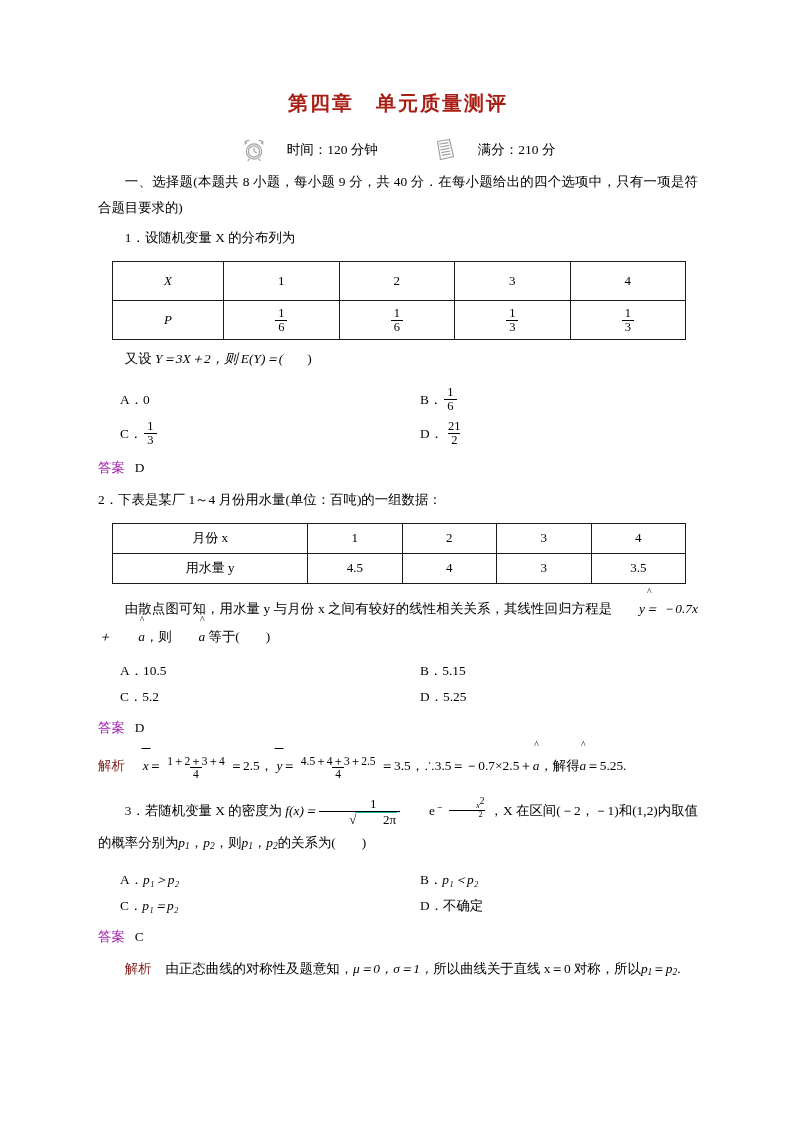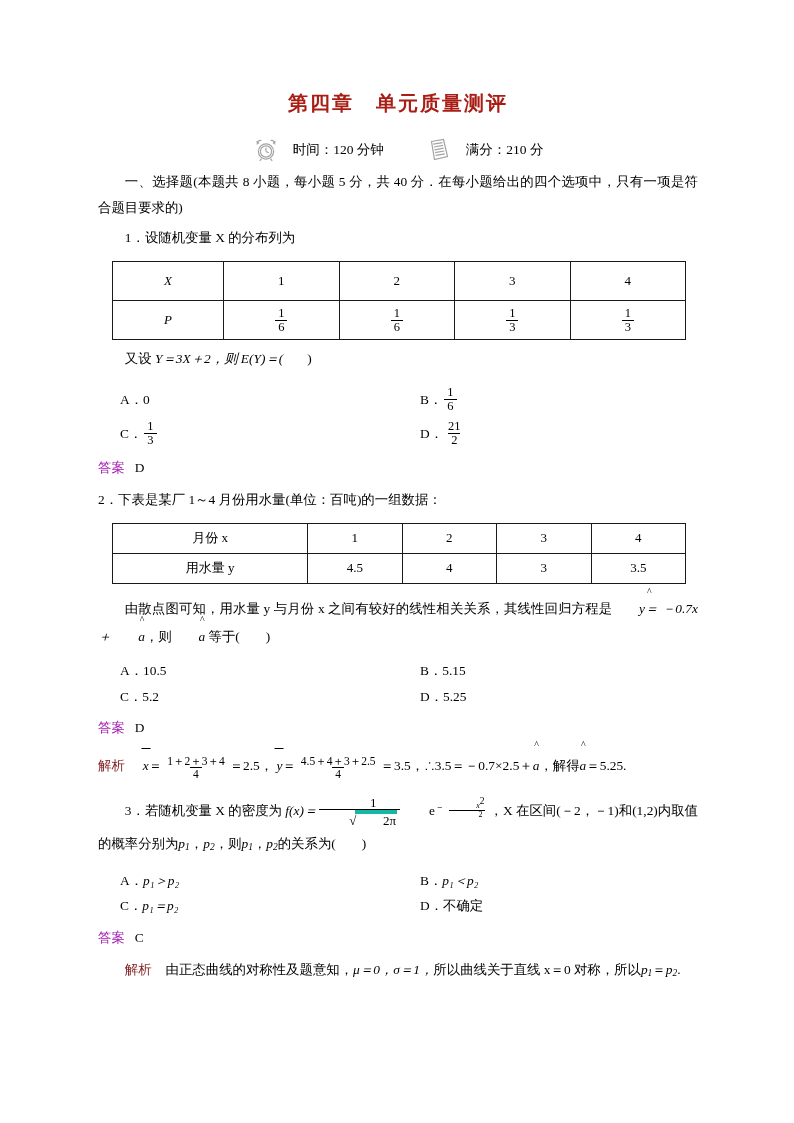--- a/index.html
+++ b/index.html
@@ -39,21 +39,21 @@
     margin: 28px 0 0 0;
     font-family: "Liberation Sans", "DejaVu Sans", sans-serif;
   }
   .title-gap { display: inline-block; width: 22px; }
 
   
   .meta-line {
     display: flex;
     align-items: center;
     justify-content: center;
-    gap: 14px;
+    gap: 20px;
     margin-top: 20px;
     font-size: 13.5px;
   }
   .meta-icon {
     width: 26px;
     height: 26px;
     flex: 0 0 auto;
     opacity: .62;
   }
   .meta-text { white-space: nowrap; }
@@ -142,21 +142,21 @@
     left: 50%;
     transform: translateX(-50%);
     width: 9px;
     border-top: 1px solid #000;
   }
   sub  { font-size: 9.5px; vertical-align: -0.25em; }
   sup  { font-size: 9.5px; vertical-align: 0.45em; }
 
   .sqrt {
     display: inline-block;
-    border-top: 4px solid #14b8a6;
+    border-top: 1px solid #14b8a6;
     padding: 0 1px 0 1px;
     margin-left: -1px;
   }
   .expline { display: inline-block; }
 </style>
 </head>
 <body>
 
 <div class="page">
 <div class="content">
@@ -189,21 +189,21 @@
           <path d="M7.9 10.0 L17.0 8.4"></path>
           <path d="M8.5 12.8 L17.6 11.2"></path>
           <path d="M9.1 15.6 L18.2 14.0"></path>
           <path d="M9.7 18.4 L18.8 16.8"></path>
         </g>
       </svg>
     </span>
     <span class="meta-text">满分：210 分</span>
   </div>
 
-  <div class="para indent">一、选择题(本题共 8 小题，每小题 5 分，共 40 分．在每小题给出的四个选项中，只有一项是符合题目要求的)</div>
+  <div class="para indent">一、选择题(本题共 8 小题，每小题 9 分，共 40 分．在每小题给出的四个选项中，只有一项是符合题目要求的)</div>
 
   <div class="para indent q-line">
     <span>1．</span><span>设随机变量 X 的分布列为</span>
   </div>
 
   <table class="data t1">
     <tbody>
           <tr>
       <td class="lead it">X</td>
       <td>1</td>

